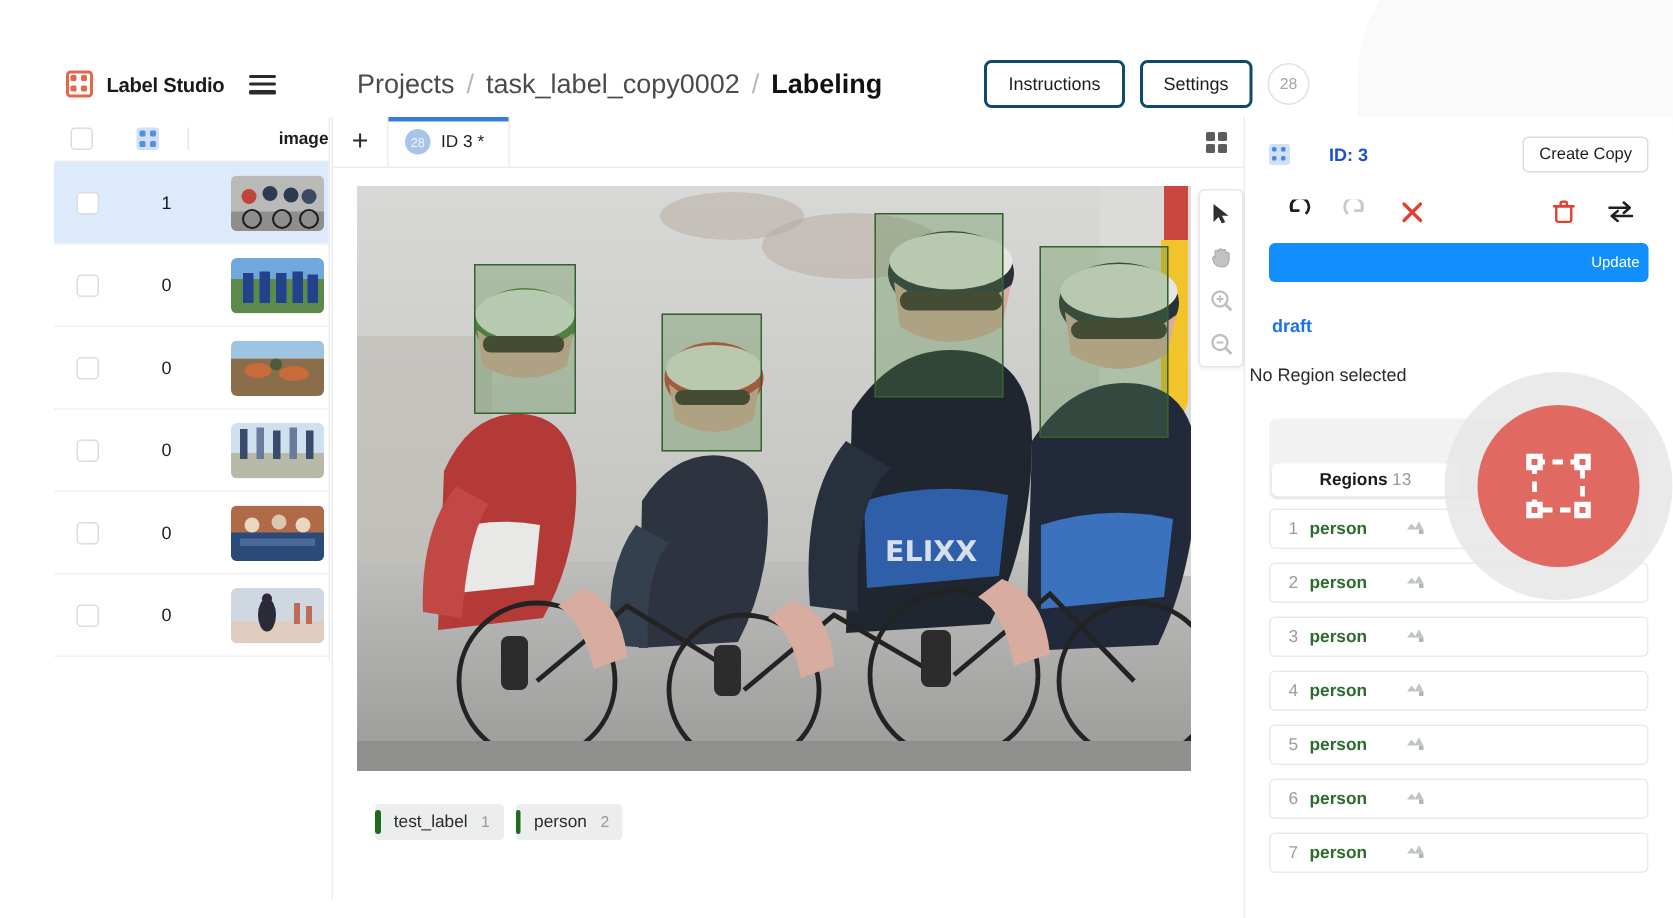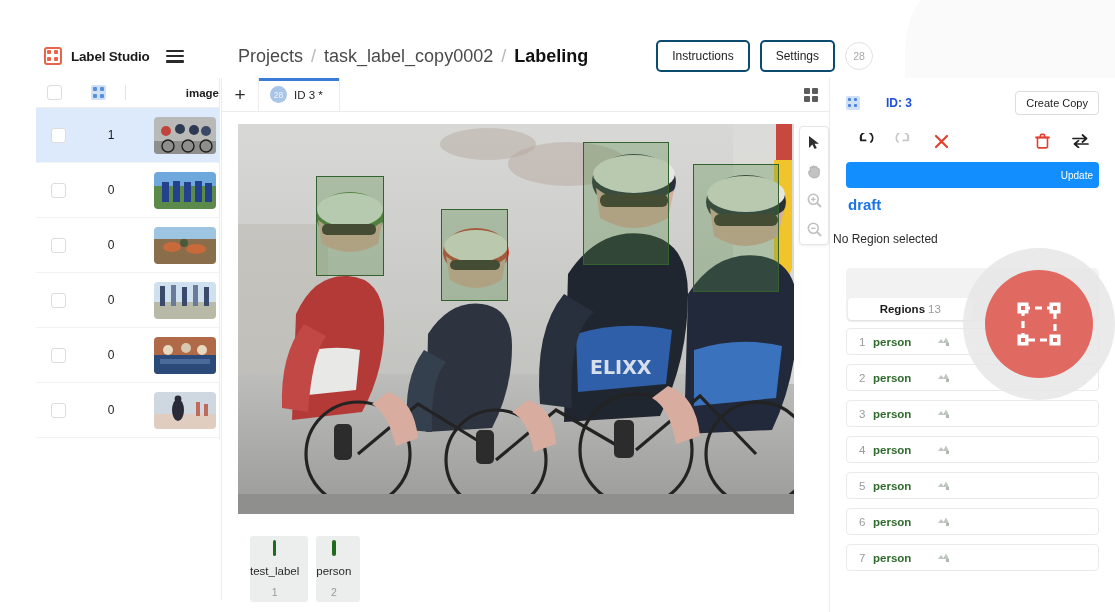--- a/index.html
+++ b/index.html
@@ -221,21 +221,20 @@
     display: flex; gap: 8px;
     padding: 22px 0 0 12px;
   }
   .chip {
     display: flex; align-items: center; gap: 9px;
     background: #eceded;
     border-radius: 3px;
     padding: 4px 9px 4px 0;
     font-size: 11.5px; color: #2a2a2a;
     cursor: pointer;
-    flex-direction: column;
   }
   .chip .bar { width: 3.5px; height: 16px; background: #1e6b1e; border-radius: 2px; }
   .chip .hot { color: #9a9a9a; font-size: 10.5px; }
 
   
   .rightpanel {
     position: absolute; left: 829px; top: 78px;
     width: 286px; height: 534px;
     background: #ffffff;
     border-left: 1px solid #ececec;
@@ -269,22 +268,22 @@
 
   .update-btn {
     width: 100%; height: 26px;
     background: #138eff; color: #fff;
     border: none; border-radius: 4px;
     font-size: 10px; font-family: inherit; cursor: pointer;
     margin-top: 2px;
     text-align: right;
   }
   .draft-link {
-    font-size: 15px; color: #1a73e8; font-weight: bold;
-    margin: 8px 0 0 2px; cursor: pointer;
+    font-size: 12px; color: #1a73e8; font-weight: bold;
+    margin: 22px 0 0 2px; cursor: pointer;
   }
   .no-region {
     font-size: 12px; color: #2b2b2b;
     margin-top: 19px; margin-left: -13px;
   }
 
   .rp-tabs {
     display: flex; margin-top: 22px;
     background: #f2f2f2; border-radius: 5px;
     padding: 2px;

